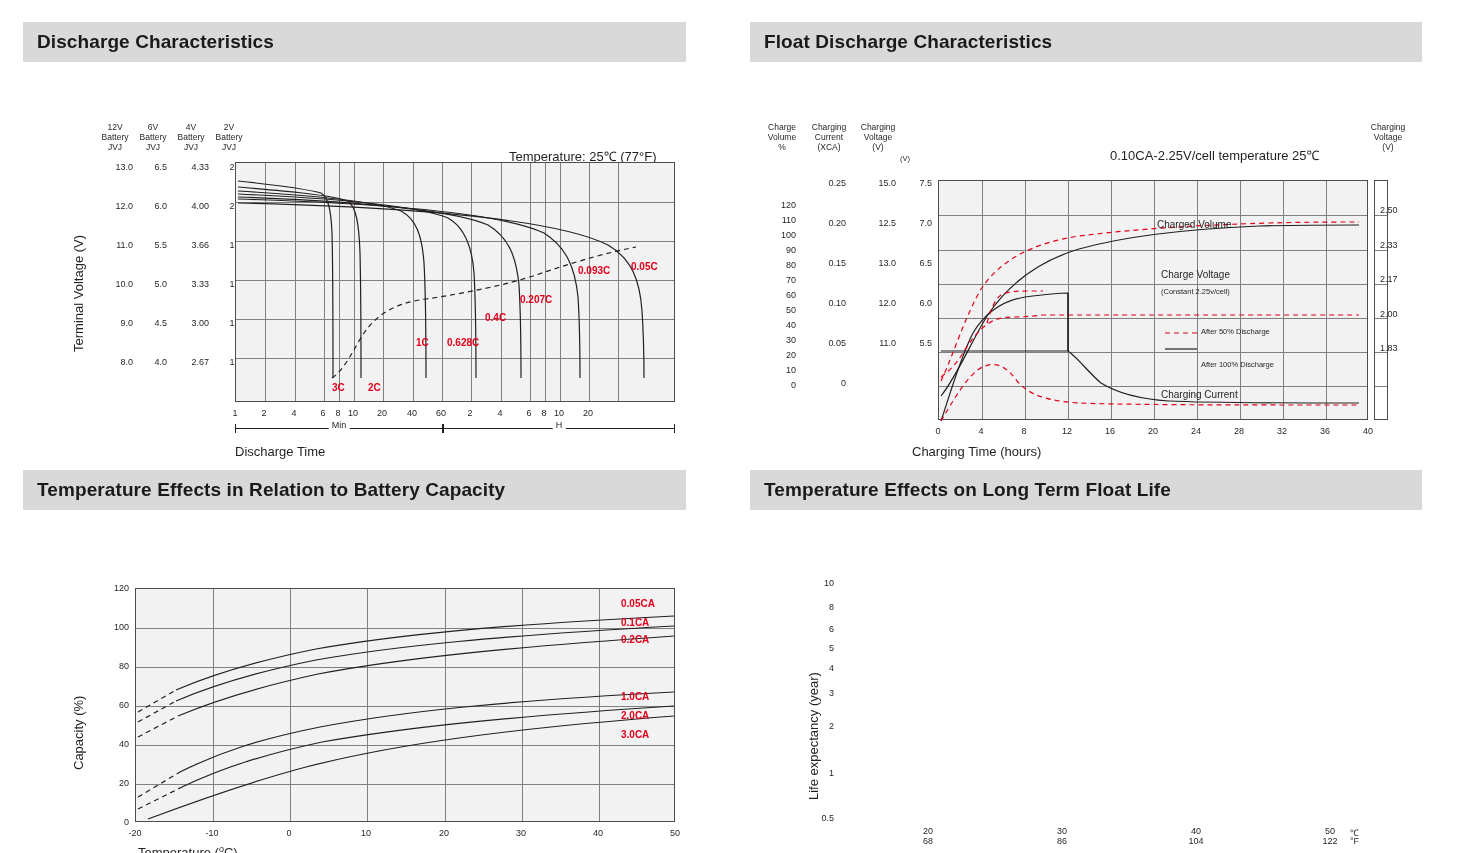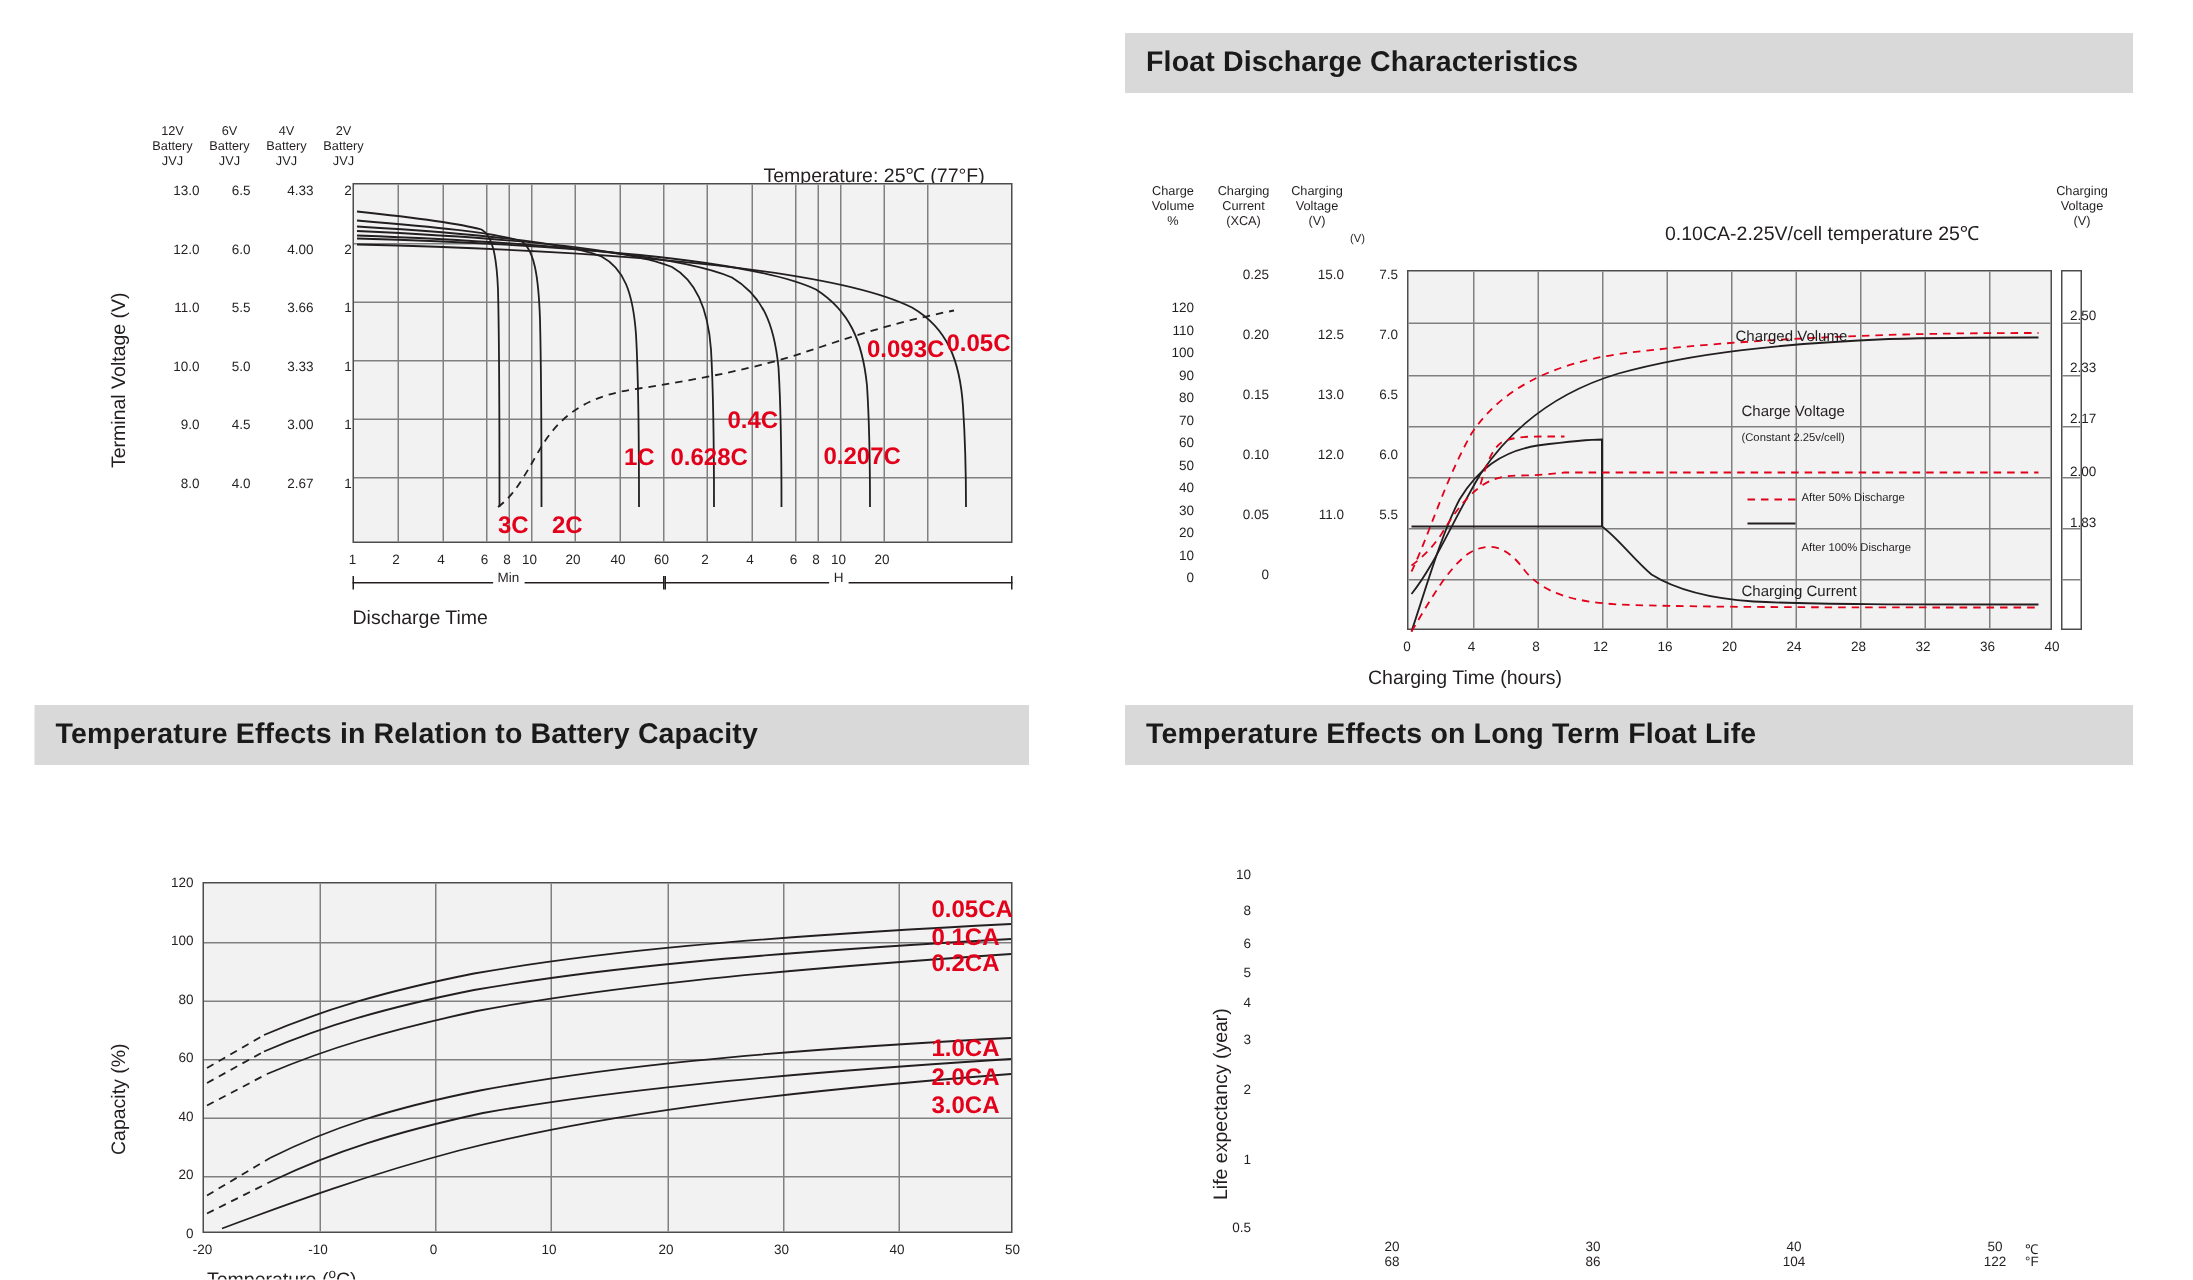--- a/index.html
+++ b/index.html
@@ -30,21 +30,21 @@
   .gl.v{width:1px;top:0;bottom:0;}
 
   .tick{position:absolute;font-size:9px;color:#231f20;white-space:nowrap;}
   .tick.r{text-align:right;}
   .tick.c{text-align:center;}
 
   .axhdr{position:absolute;font-size:8.5px;line-height:10px;color:#231f20;text-align:center;white-space:nowrap;}
   .axlabel{position:absolute;font-size:13px;color:#231f20;}
   .vlabel{position:absolute;font-size:13px;color:#231f20;transform-origin:0 0;transform:rotate(-90deg);white-space:nowrap;}
 
-  .redlab{position:absolute;font-size:16px;font-weight:bold;color:#e2001a;white-space:nowrap;text-align:right;}
+  .redlab{position:absolute;font-size:10px;font-weight:bold;color:#e2001a;white-space:nowrap;text-align:right;}
   .blklab{position:absolute;font-size:10px;color:#231f20;white-space:nowrap;}
   .tinylab{position:absolute;font-size:7.5px;color:#231f20;white-space:nowrap;}
   .note{position:absolute;font-size:13px;color:#231f20;white-space:nowrap;}
   .note-small{position:absolute;font-size:11.5px;color:#231f20;white-space:nowrap;}
 
   svg{position:absolute;left:0;top:0;overflow:visible;}
   .curve{fill:none;stroke:#231f20;stroke-width:1.2;}
   .curve-dash{fill:none;stroke:#231f20;stroke-width:1.2;stroke-dasharray:5 4;}
   .curve-red{fill:none;stroke:#e2001a;stroke-width:1.2;stroke-dasharray:5 4;}
   .band{fill:#e2001a;}
@@ -53,20 +53,21 @@
   .spanbar .line{position:absolute;top:4px;left:0;right:0;height:1px;background:#231f20;}
   .spanbar .cap{position:absolute;top:0;width:1px;height:9px;background:#231f20;}
   .spanbar .txt{position:absolute;top:-4px;left:50%;transform:translateX(-50%);background:#fff;padding:0 3px;font-size:9px;}
 </style>
 </head>
 <body>
 
 <div class="page">
 
   <div class="panel" style="left:23px;top:22px;width:663px;">
+    <div class="panel-title">Discharge Characteristics</div>
 
     <div class="chart-area" style="position:relative;height:400px;">
 
       <div class="axhdr" style="left:72px;top:60px;width:40px;">12V<br>Battery<br>JVJ</div>
       <div class="axhdr" style="left:110px;top:60px;width:40px;">6V<br>Battery<br>JVJ</div>
       <div class="axhdr" style="left:148px;top:60px;width:40px;">4V<br>Battery<br>JVJ</div>
       <div class="axhdr" style="left:186px;top:60px;width:40px;">2V<br>Battery<br>JVJ</div>
 
       <div>
         <div class="tick r" style="left:62px;top:100px;width:48px;">13.0</div>
@@ -174,21 +175,21 @@
         <div class="txt">H</div>
       </div>
 
       <div class="axlabel" style="left:212px;top:382px;">Discharge Time</div>
 
       <div class="redlab" style="left:309px;top:320px;">3C</div>
       <div class="redlab" style="left:345px;top:320px;">2C</div>
       <div class="redlab" style="left:393px;top:275px;">1C</div>
       <div class="redlab" style="left:424px;top:275px;">0.628C</div>
       <div class="redlab" style="left:462px;top:250px;">0.4C</div>
-      <div class="redlab" style="left:526px;top:232px;margin-top:42px;">0.207C</div>
+      <div class="redlab" style="left:497px;top:232px;">0.207C</div>
       <div class="redlab" style="left:555px;top:203px;">0.093C</div>
       <div class="redlab" style="left:608px;top:199px;">0.05C</div>
     </div>
   </div>
 
   <div class="panel" style="left:750px;top:22px;width:672px;">
     <div class="panel-title">Float Discharge Characteristics</div>
 
     <div class="chart-area" style="position:relative;height:400px;">
 

